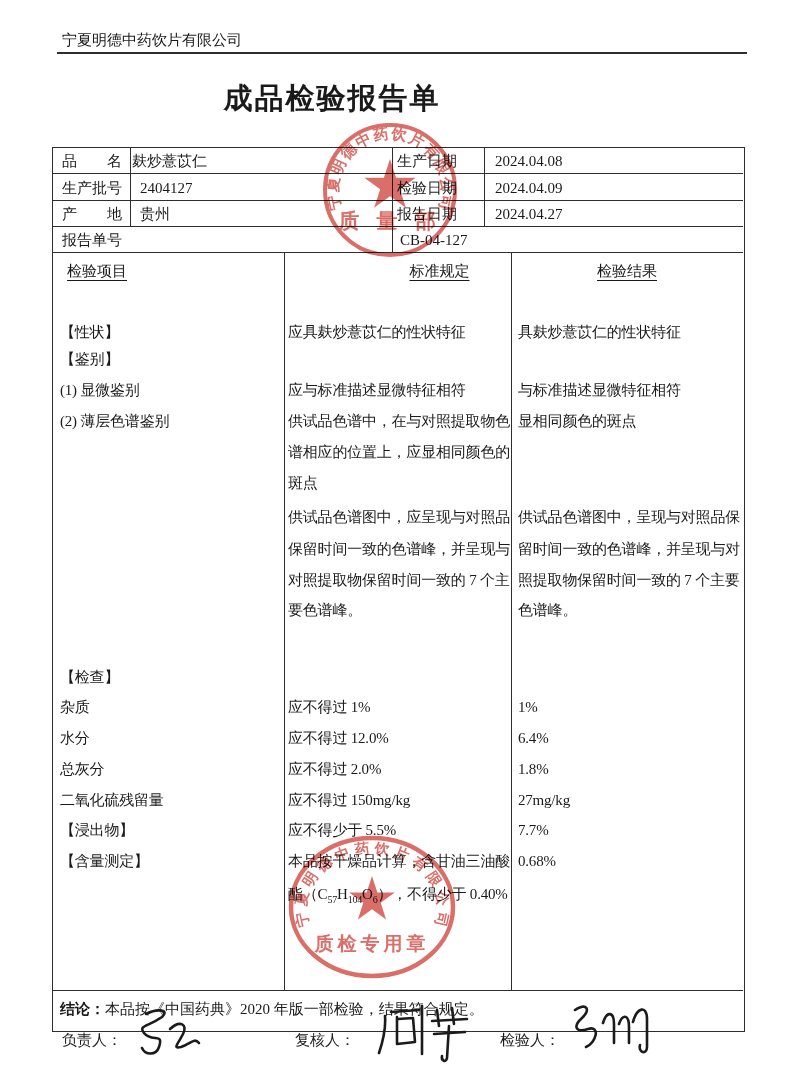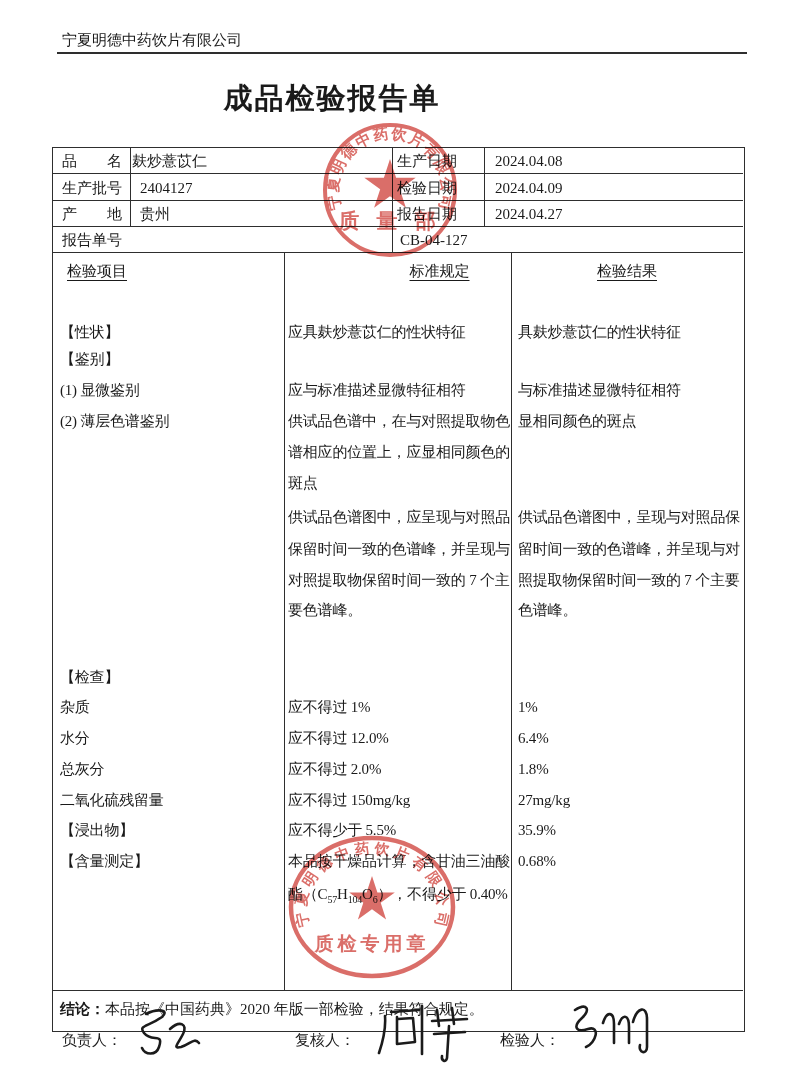--- a/index.html
+++ b/index.html
@@ -96,21 +96,21 @@
   <div class="bl c3" style="top:321px">具麸炒薏苡仁的性状特征</div>
   <div class="bl c3" style="top:410px">显相同颜色的斑点</div>
   <div class="bl c3" style="top:506px">供试品色谱图中，呈现与对照品保</div>
   <div class="bl c3" style="top:538px">留时间一致的色谱峰，并呈现与对</div>
   <div class="bl c3" style="top:569px">照提取物保留时间一致的 7 个主要</div>
   <div class="bl c3" style="top:599px">色谱峰。</div>
   <div class="bl c3" style="top:696px">1%</div>
   <div class="bl c3" style="top:727px">6.4%</div>
   <div class="bl c3" style="top:758px">1.8%</div>
   <div class="bl c3" style="top:789px">27mg/kg</div>
-  <div class="bl c3" style="top:819px">35.9%</div>
+  <div class="bl c3" style="top:819px">7.7%</div>
   <div class="bl c3" style="top:850px">0.68%</div>
 
   <div class="txt" style="left:60px;top:999px;"><span class="bold">结论：</span><span>本品按《中国药典》2020 年版一部检验，结果符合规定。</span></div>
 
   <div class="txt" style="left:62px;top:1030px;">负责人：</div>
   <div class="txt" style="left:295px;top:1030px;">复核人：</div>
   <div class="txt" style="left:500px;top:1030px;">检验人：</div>
 
   <svg class="sig" style="left:128px;top:1002px;" width="90" height="62" viewBox="0 0 90 62">
     <g fill="none" stroke="#1b1b1b" stroke-width="2.6" stroke-linecap="round">

